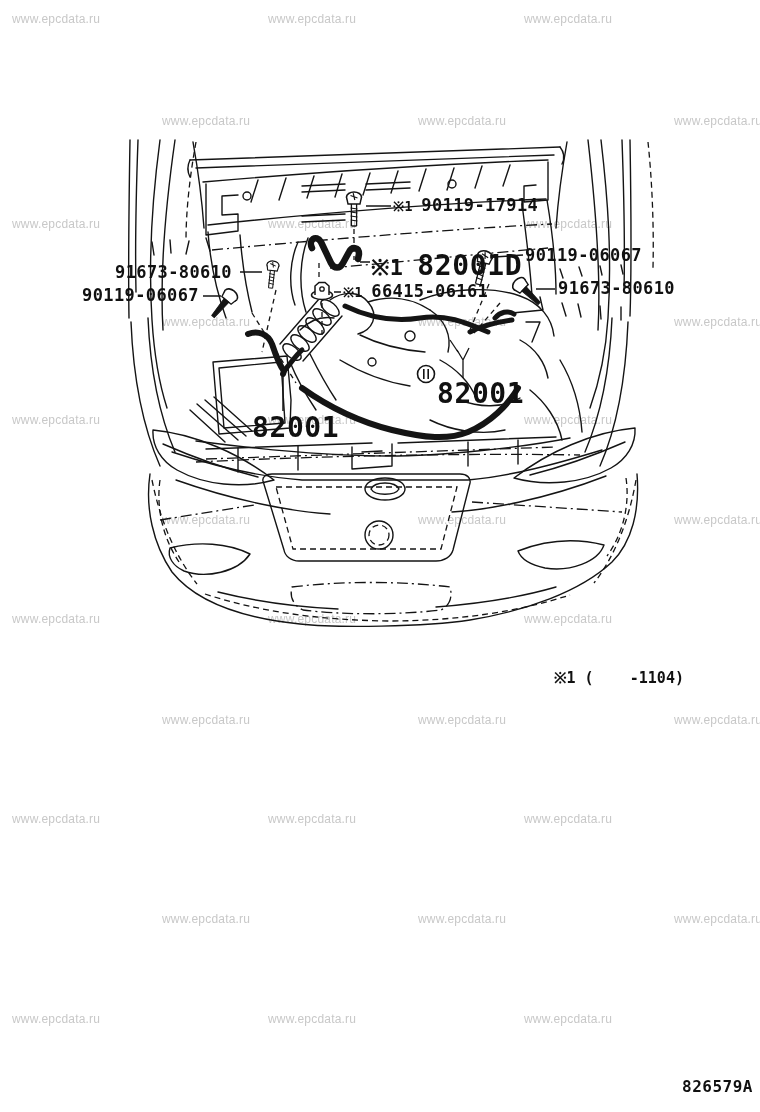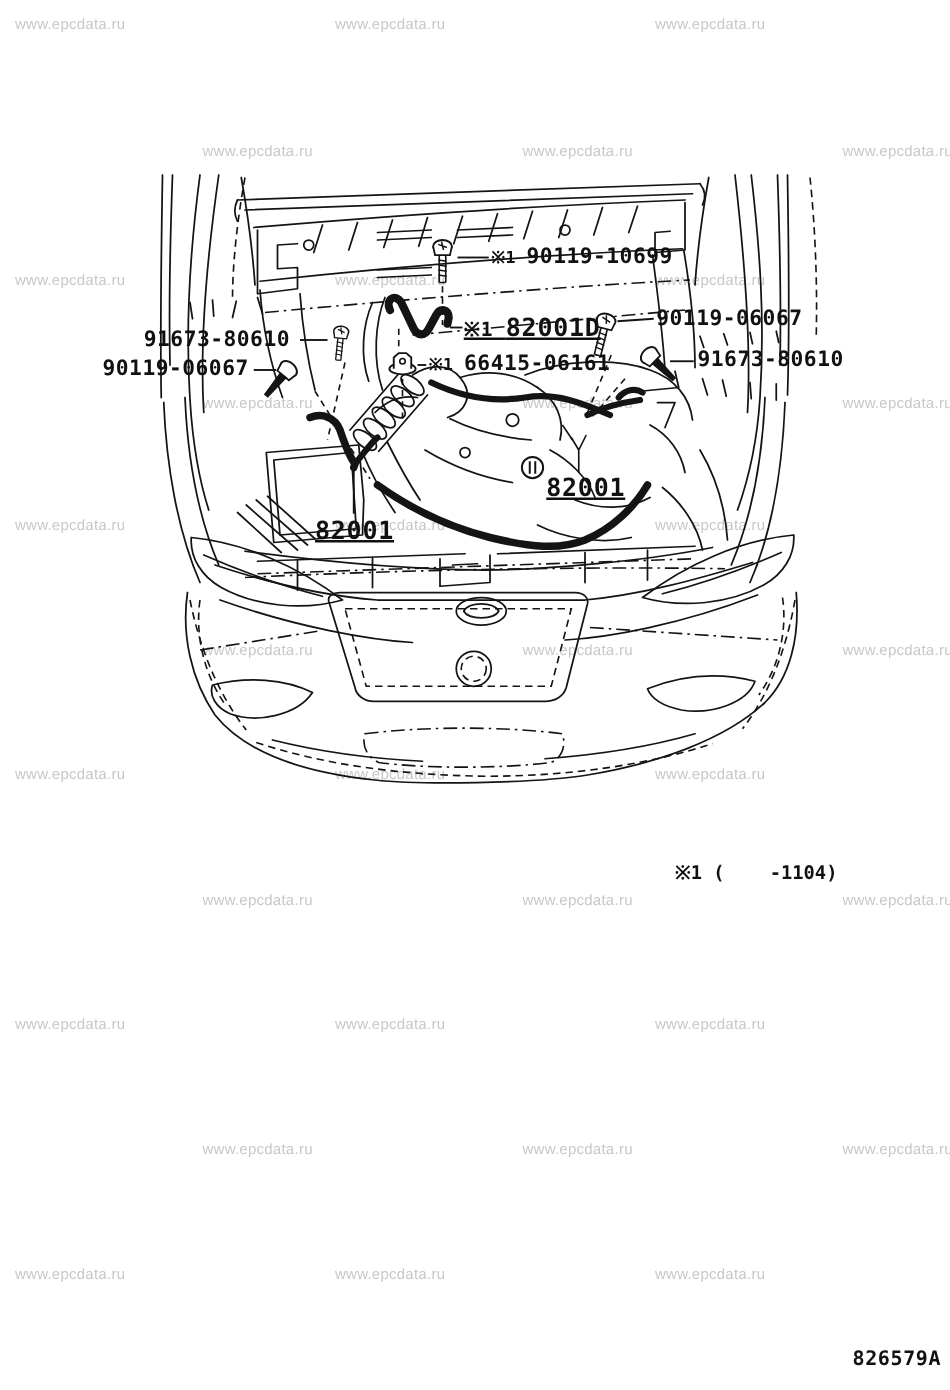--- a/index.html
+++ b/index.html
@@ -6,23 +6,23 @@
   .page{position:relative;width:760px;height:1112px;background:#fff;overflow:hidden;
         font-family:"DejaVu Sans Mono",monospace;color:#141414;}
   .wm-layer{position:absolute;inset:0;z-index:1;}
   .wm{position:absolute;font-family:"Liberation Sans",sans-serif;font-size:12px;
       white-space:nowrap;letter-spacing:0.2px;}
   svg.diagram{position:absolute;left:0;top:0;z-index:2;}
   .label-layer{position:absolute;inset:0;z-index:3;}
   .part-label{position:absolute;font-weight:bold;font-size:17px;line-height:1;
       letter-spacing:0.4px;color:#111;white-space:pre;}
   .part-label .pfx{font-size:0.78em;}
-  .part-label.large{font-size:20px;letter-spacing:0.6px;text-decoration:underline;}
-  .footnote{position:absolute;left:540px;top:671px;font-size:15px;font-weight:bold;
-      line-height:1;white-space:pre;color:#111;margin-top:20px;}
+  .part-label.large{font-size:28px;letter-spacing:0.6px;}
+  .footnote{position:absolute;left:554px;top:671px;font-size:15px;font-weight:bold;
+      line-height:1;white-space:pre;color:#111;}
   .doc-code{position:absolute;left:682px;top:1077px;font-size:16px;font-weight:bold;
       letter-spacing:0.5px;color:#111;}
 </style>
 </head>
 <body>
 
 <div class="page">
 
   <div class="wm-layer">
       <span class="wm" style="left: 12px; top: 12px; color: rgb(200, 200, 200);">www.epcdata.ru</span>
@@ -247,21 +247,21 @@
       <path d="M319,263 L319,281"></path>
       <path d="M322,303 L322,338"></path>
       <path d="M276,290 L262,352"></path>
       <path d="M252,313 L296,383"></path>
       <path d="M489,284 L470,330"></path>
       <path d="M500,303 L474,333"></path>
     </g>
   </svg>
 
   <div class="label-layer">
-    <div class="part-label" style="left:393px;top:197px"><span class="pfx">※1 </span><span>90119-10699</span></div>
+    <div class="part-label" style="left:393px;top:197px"><span class="pfx">※1 </span><span>90119-17914</span></div>
     <div class="part-label" style="left:525px;top:247px"><span class="pfx"></span><span>90119-06067</span></div>
     <div class="part-label large" style="left:371px;top:252px"><span class="pfx">※1 </span><span>82001D</span></div>
     <div class="part-label" style="left:115px;top:264px"><span class="pfx"></span><span>91673-80610</span></div>
     <div class="part-label" style="left:82px;top:287px"><span class="pfx"></span><span>90119-06067</span></div>
     <div class="part-label" style="left:343px;top:283px"><span class="pfx">※1 </span><span>66415-06161</span></div>
     <div class="part-label" style="left:558px;top:280px"><span class="pfx"></span><span>91673-80610</span></div>
     <div class="part-label large" style="left:437px;top:380px"><span class="pfx"></span><span>82001</span></div>
     <div class="part-label large" style="left:252px;top:414px"><span class="pfx"></span><span>82001</span></div>
   </div>
 

